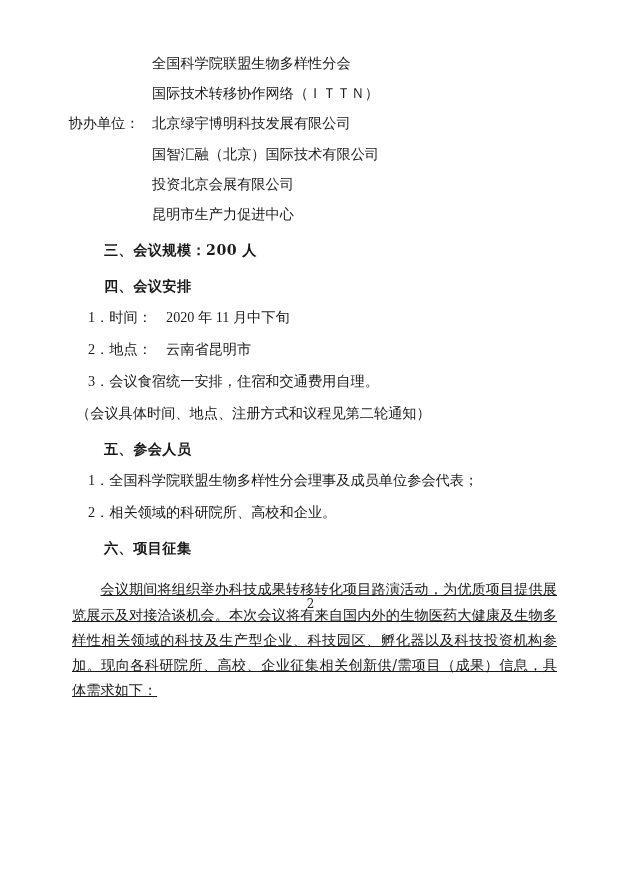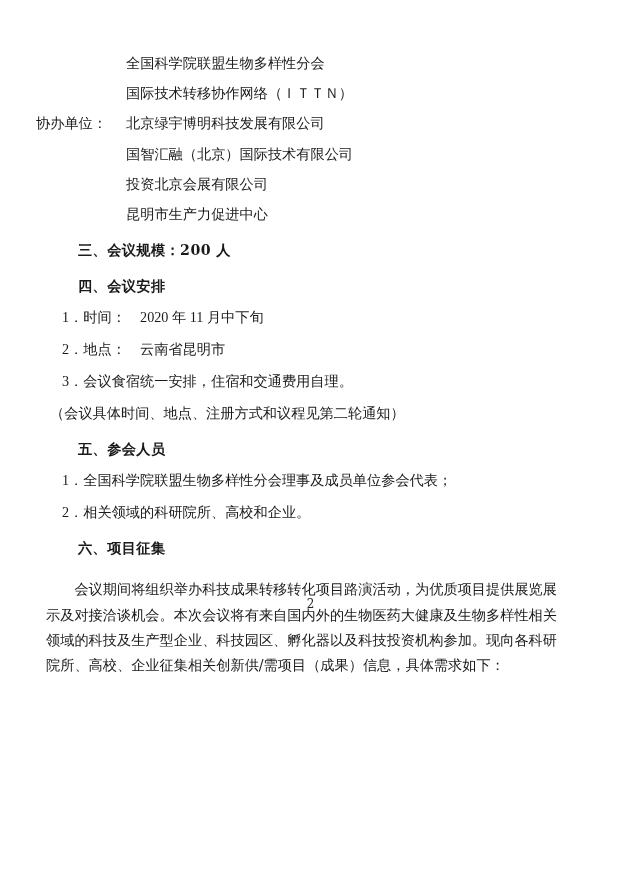--- a/index.html
+++ b/index.html
@@ -13,34 +13,34 @@
     font-family: "DejaVu Serif", "Liberation Serif", serif;
     color: #1a1a1a;
     position: relative;
     overflow: hidden;
   }
   .page {
     position: relative;
     width: 621px;
     height: 657px;
     box-sizing: border-box;
-    padding: 56px 62px 0 36px;
+    padding: 56px 62px 0 62px;
   }
   .doc-body {
     font-size: 14.2px;
     line-height: 1.0;
   }
   
   .org-row {
     display: flex;
     margin-bottom: 16px;
   }
   .org-label {
     width: 84px;
-    text-align: left;
+    text-align: center;
     padding-right: 6px;
     white-space: pre;
     flex: 0 0 auto;
   }
   .org-label.empty {
     visibility: hidden;
   }
   .org-name {
     white-space: pre;
   }
@@ -59,20 +59,21 @@
     margin: 0 0 18px 14px;
     white-space: pre;
   }
   .para {
     margin: 0 0 16px 0;
     text-align: justify;
     text-justify: inter-ideograph;
     line-height: 1.78;
     text-indent: 2em;
     padding: 0 2px 0 10px;
+    text-decoration: underline;
   }
   .spacer-sm { height: 6px; }
   .page-number {
     position: absolute;
     bottom: 46px;
     left: 0;
     width: 621px;
     text-align: center;
     font-size: 12px;
     color: #222;

